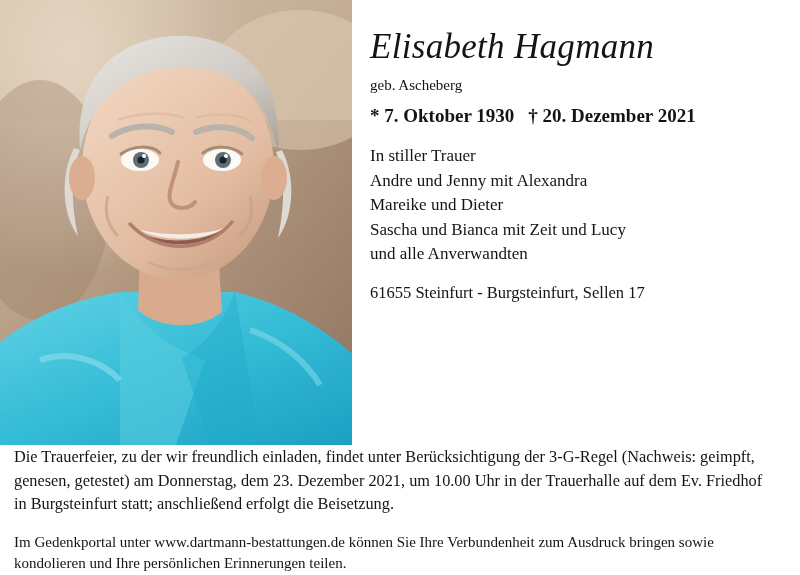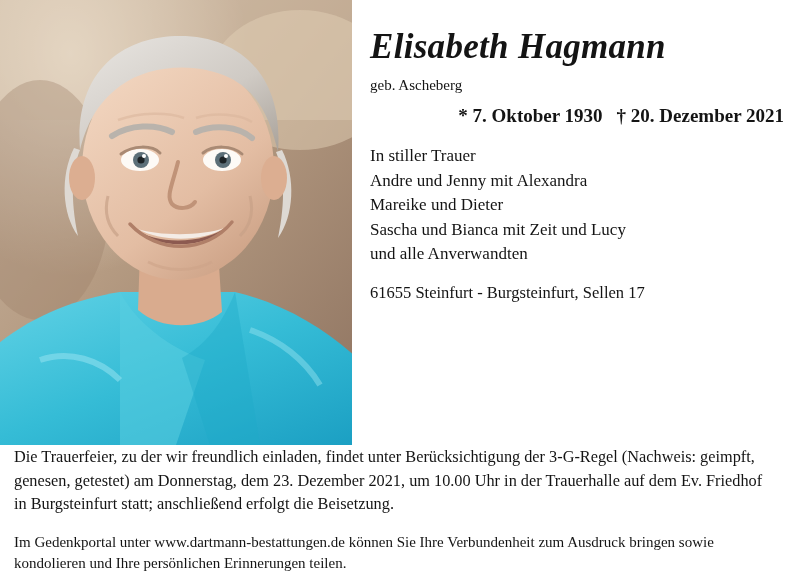--- a/index.html
+++ b/index.html
@@ -57,21 +57,21 @@
   }
   .verse-line {
     font-size: 17.5px;
     line-height: 26.5px;
     color: #1a1a1a;
     white-space: nowrap;
   }
 
   .deceased-name {
     font-family: "Liberation Serif", serif;
-    font-weight: bold;
+    font-weight: normal;
     font-style: italic;
     font-size: 35px;
     line-height: 46px;
     letter-spacing: 0.3px;
     margin-top: 16px;
     margin-bottom: 2px;
     white-space: nowrap;
   }
 
   .maiden-name {
@@ -80,21 +80,20 @@
     line-height: 26px;
     margin-bottom: 4px;
   }
 
   .dates {
     font-size: 19px;
     font-weight: bold;
     line-height: 28px;
     margin-bottom: 14px;
     white-space: nowrap;
-    text-align: right;
   }
   .dates .gap {
     display: inline-block;
     width: 14px;
   }
 
   .mourners {
     margin-top: 12px;
   }
   .mourner-line {

